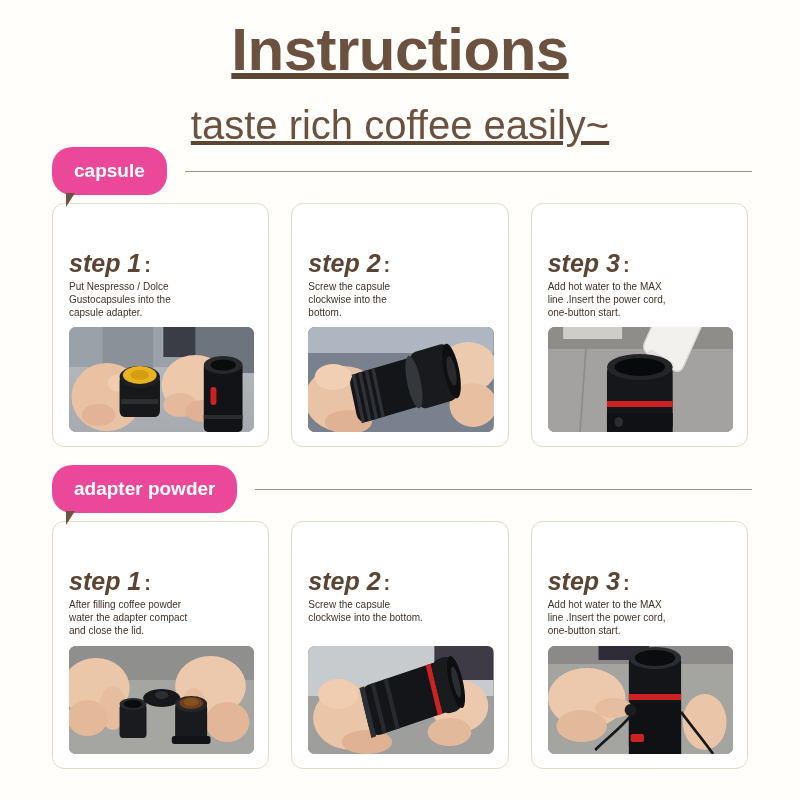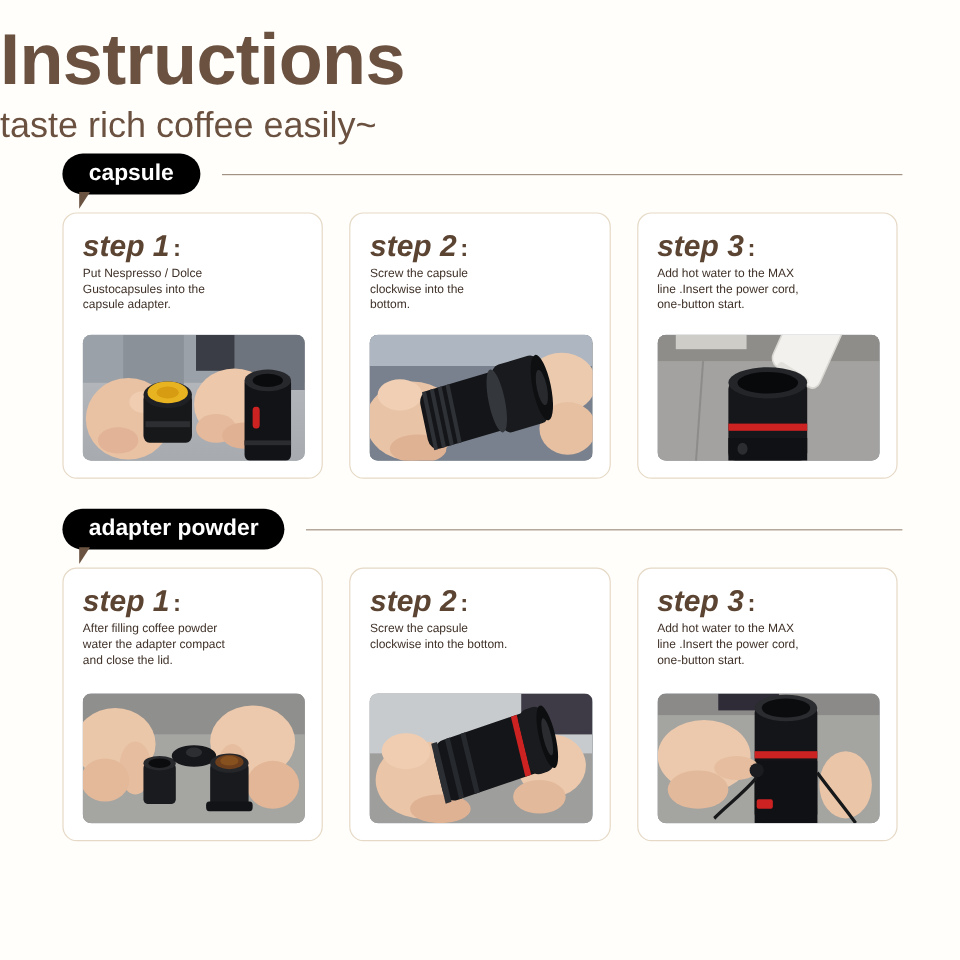--- a/index.html
+++ b/index.html
@@ -12,51 +12,53 @@
 
   body {
     background: #fffefb;
     font-family: "Liberation Sans", sans-serif;
     color: #5b4636;
     position: relative;
   }
 
   
   .header {
+    text-align: center;
     padding-top: 18px;
+    text-decoration: underline;
   }
   .title {
     font-size: 60px;
     font-weight: bold;
     color: #6b5140;
     letter-spacing: -0.5px;
     line-height: 1.05;
   }
   .subtitle {
-    font-size: 30px;
+    font-size: 40px;
     color: #6b5140;
-    margin-top: 6px;
+    margin-top: 20px;
     line-height: 1.2;
     font-weight: 400;
   }
 
   
   .section-head {
     position: relative;
     height: 44px;
     margin: 0 0 0 52px;
     display: flex;
     align-items: center;
   }
   .badge {
     position: relative;
-    background: #000000;
+    background: #ec4899;
     color: #ffffff;
     border-radius: 20px;
-    height: 34px;
+    height: 48px;
     display: flex;
     align-items: center;
     padding: 0 22px;
     font-size: 19px;
     font-weight: bold;
     white-space: nowrap;
     z-index: 2;
   }
   .badge .tail {
     position: absolute;
@@ -94,20 +96,21 @@
     flex-direction: column;
   }
   .step-label {
     font-size: 25px;
     font-weight: bold;
     font-style: italic;
     color: #5c4433;
     line-height: 1.1;
     margin-bottom: 2px;
     white-space: nowrap;
+    margin-top: 32px;
   }
   .step-label .colon {
     font-style: normal;
     font-weight: bold;
     font-size: 20px;
     margin-left: 3px;
   }
   .step-desc {
     font-size: 10px;
     line-height: 1.33;

